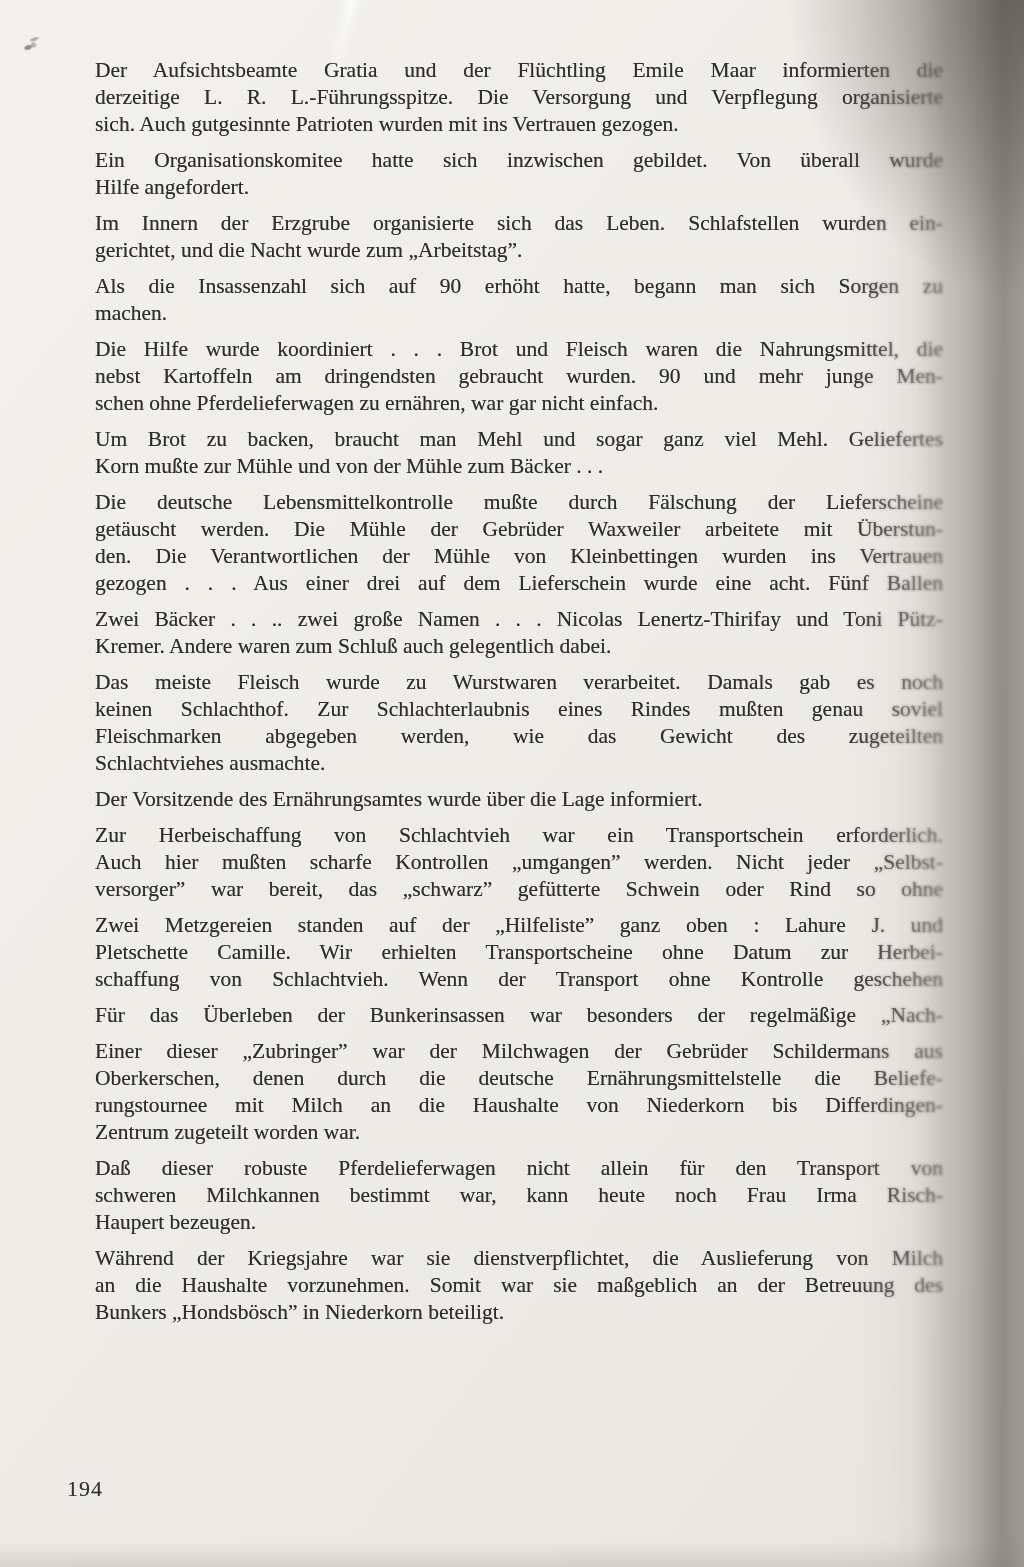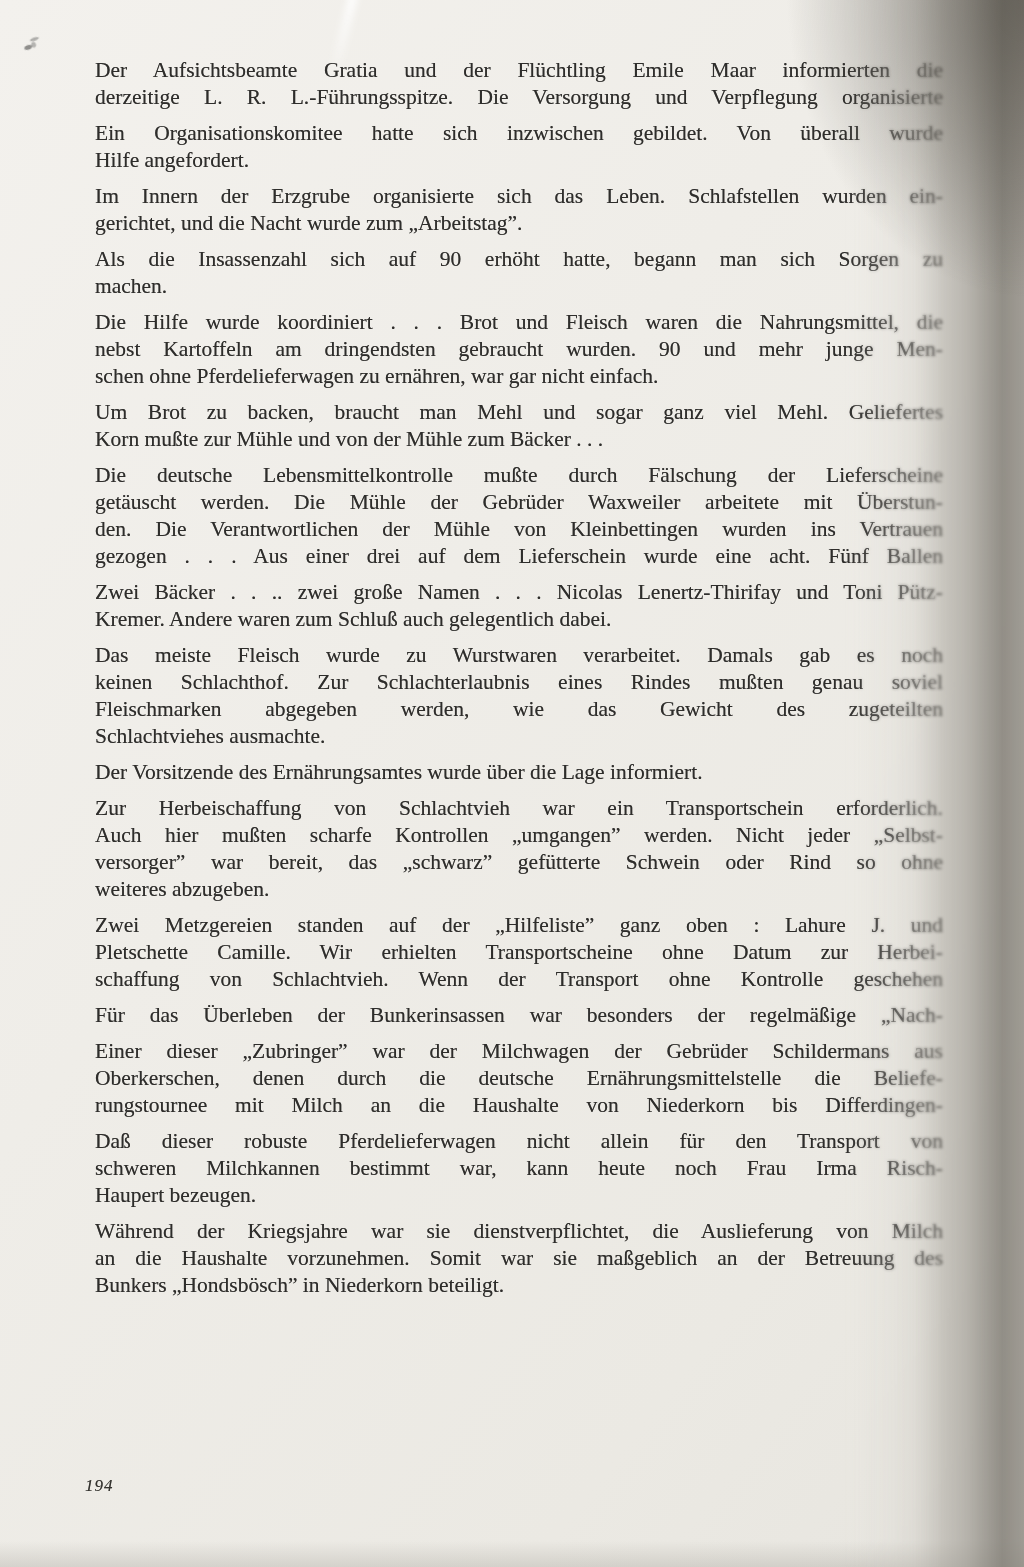--- a/index.html
+++ b/index.html
@@ -18,22 +18,22 @@
     font-size:21.5px;line-height:27px;
     text-rendering:optimizeLegibility;
   }
   .para{margin:0 0 9px 0;padding:0;}
   .line{display:block;white-space:normal;}
   .line.j{text-align:justify;text-align-last:justify;-moz-text-align-last:justify;}
   .line.last{text-align:left;}
   
   .text-block,.page-number{text-shadow:0 0 .6px rgba(46,45,43,.55);}
   .page-number{
-    position:absolute;left:85px;top:1476px;
-    font-size:17px;color:#34332f;letter-spacing:1px;font-style:italic;
+    position:absolute;left:67px;top:1476px;
+    font-size:22px;color:#34332f;letter-spacing:1px;
   }
   
   .binding-shadow{
     position:absolute;top:0;right:0;width:180px;height:100%;
     background:linear-gradient(to right,
       rgba(190,186,178,0) 0%,
       rgba(182,178,170,.28) 38%,
       rgba(152,148,140,.62) 68%,
       rgba(126,122,114,.82) 88%,
       rgba(138,134,126,.78) 100%);
@@ -78,20 +78,21 @@
 <body>
 
 <div class="page">
   <div class="smudge"></div>
   <div class="crease"></div>
 
   <main class="text-block" id="text-block">
       <p class="para">
         <span class="line j">Der Aufsichtsbeamte Gratia und der Flüchtling Emile Maar informierten die</span>
         <span class="line j">derzeitige L. R. L.-Führungsspitze. Die Versorgung und Verpflegung organisierte</span>
+        <span class="line last">sich. Auch gutgesinnte Patrioten wurden mit ins Vertrauen gezogen.</span>
       </p>
       <p class="para">
         <span class="line j">Ein Organisationskomitee hatte sich inzwischen gebildet. Von überall wurde</span>
         <span class="line last">Hilfe angefordert.</span>
       </p>
       <p class="para">
         <span class="line j">Im Innern der Erzgrube organisierte sich das Leben. Schlafstellen wurden ein-</span>
         <span class="line last">gerichtet, und die Nacht wurde zum „Arbeitstag”.</span>
       </p>
       <p class="para">
@@ -123,34 +124,34 @@
         <span class="line j">Fleischmarken abgegeben werden, wie das Gewicht des zugeteilten</span>
         <span class="line last">Schlachtviehes ausmachte.</span>
       </p>
       <p class="para">
         <span class="line last">Der Vorsitzende des Ernährungsamtes wurde über die Lage informiert.</span>
       </p>
       <p class="para">
         <span class="line j">Zur Herbeischaffung von Schlachtvieh war ein Transportschein erforderlich.</span>
         <span class="line j">Auch hier mußten scharfe Kontrollen „umgangen” werden. Nicht jeder „Selbst-</span>
         <span class="line j">versorger” war bereit, das „schwarz” gefütterte Schwein oder Rind so ohne</span>
-        <span class="line last">weiteres abzugeben.</span>
       </p>
       <p class="para">
         <span class="line j">Zwei Metzgereien standen auf der „Hilfeliste” ganz oben : Lahure J. und</span>
         <span class="line j">Pletschette Camille. Wir erhielten Transportscheine ohne Datum zur Herbei-</span>
         <span class="line j">schaffung von Schlachtvieh. Wenn der Transport ohne Kontrolle geschehen</span>
       </p>
       <p class="para">
         <span class="line j">Für das Überleben der Bunkerinsassen war besonders der regelmäßige „Nach-</span>
       </p>
       <p class="para">
         <span class="line j">Einer dieser „Zubringer” war der Milchwagen der Gebrüder Schildermans aus</span>
         <span class="line j">Oberkerschen, denen durch die deutsche Ernährungsmittelstelle die Beliefe-</span>
         <span class="line j">rungstournee mit Milch an die Haushalte von Niederkorn bis Differdingen-</span>
+        <span class="line last">Zentrum zugeteilt worden war.</span>
       </p>
       <p class="para">
         <span class="line j">Daß dieser robuste Pferdelieferwagen nicht allein für den Transport von</span>
         <span class="line j">schweren Milchkannen bestimmt war, kann heute noch Frau Irma Risch-</span>
         <span class="line last">Haupert bezeugen.</span>
       </p>
       <p class="para">
         <span class="line j">Während der Kriegsjahre war sie dienstverpflichtet, die Auslieferung von Milch</span>
         <span class="line j">an die Haushalte vorzunehmen. Somit war sie maßgeblich an der Betreuung des</span>
         <span class="line last">Bunkers „Hondsbösch” in Niederkorn beteiligt.</span>

